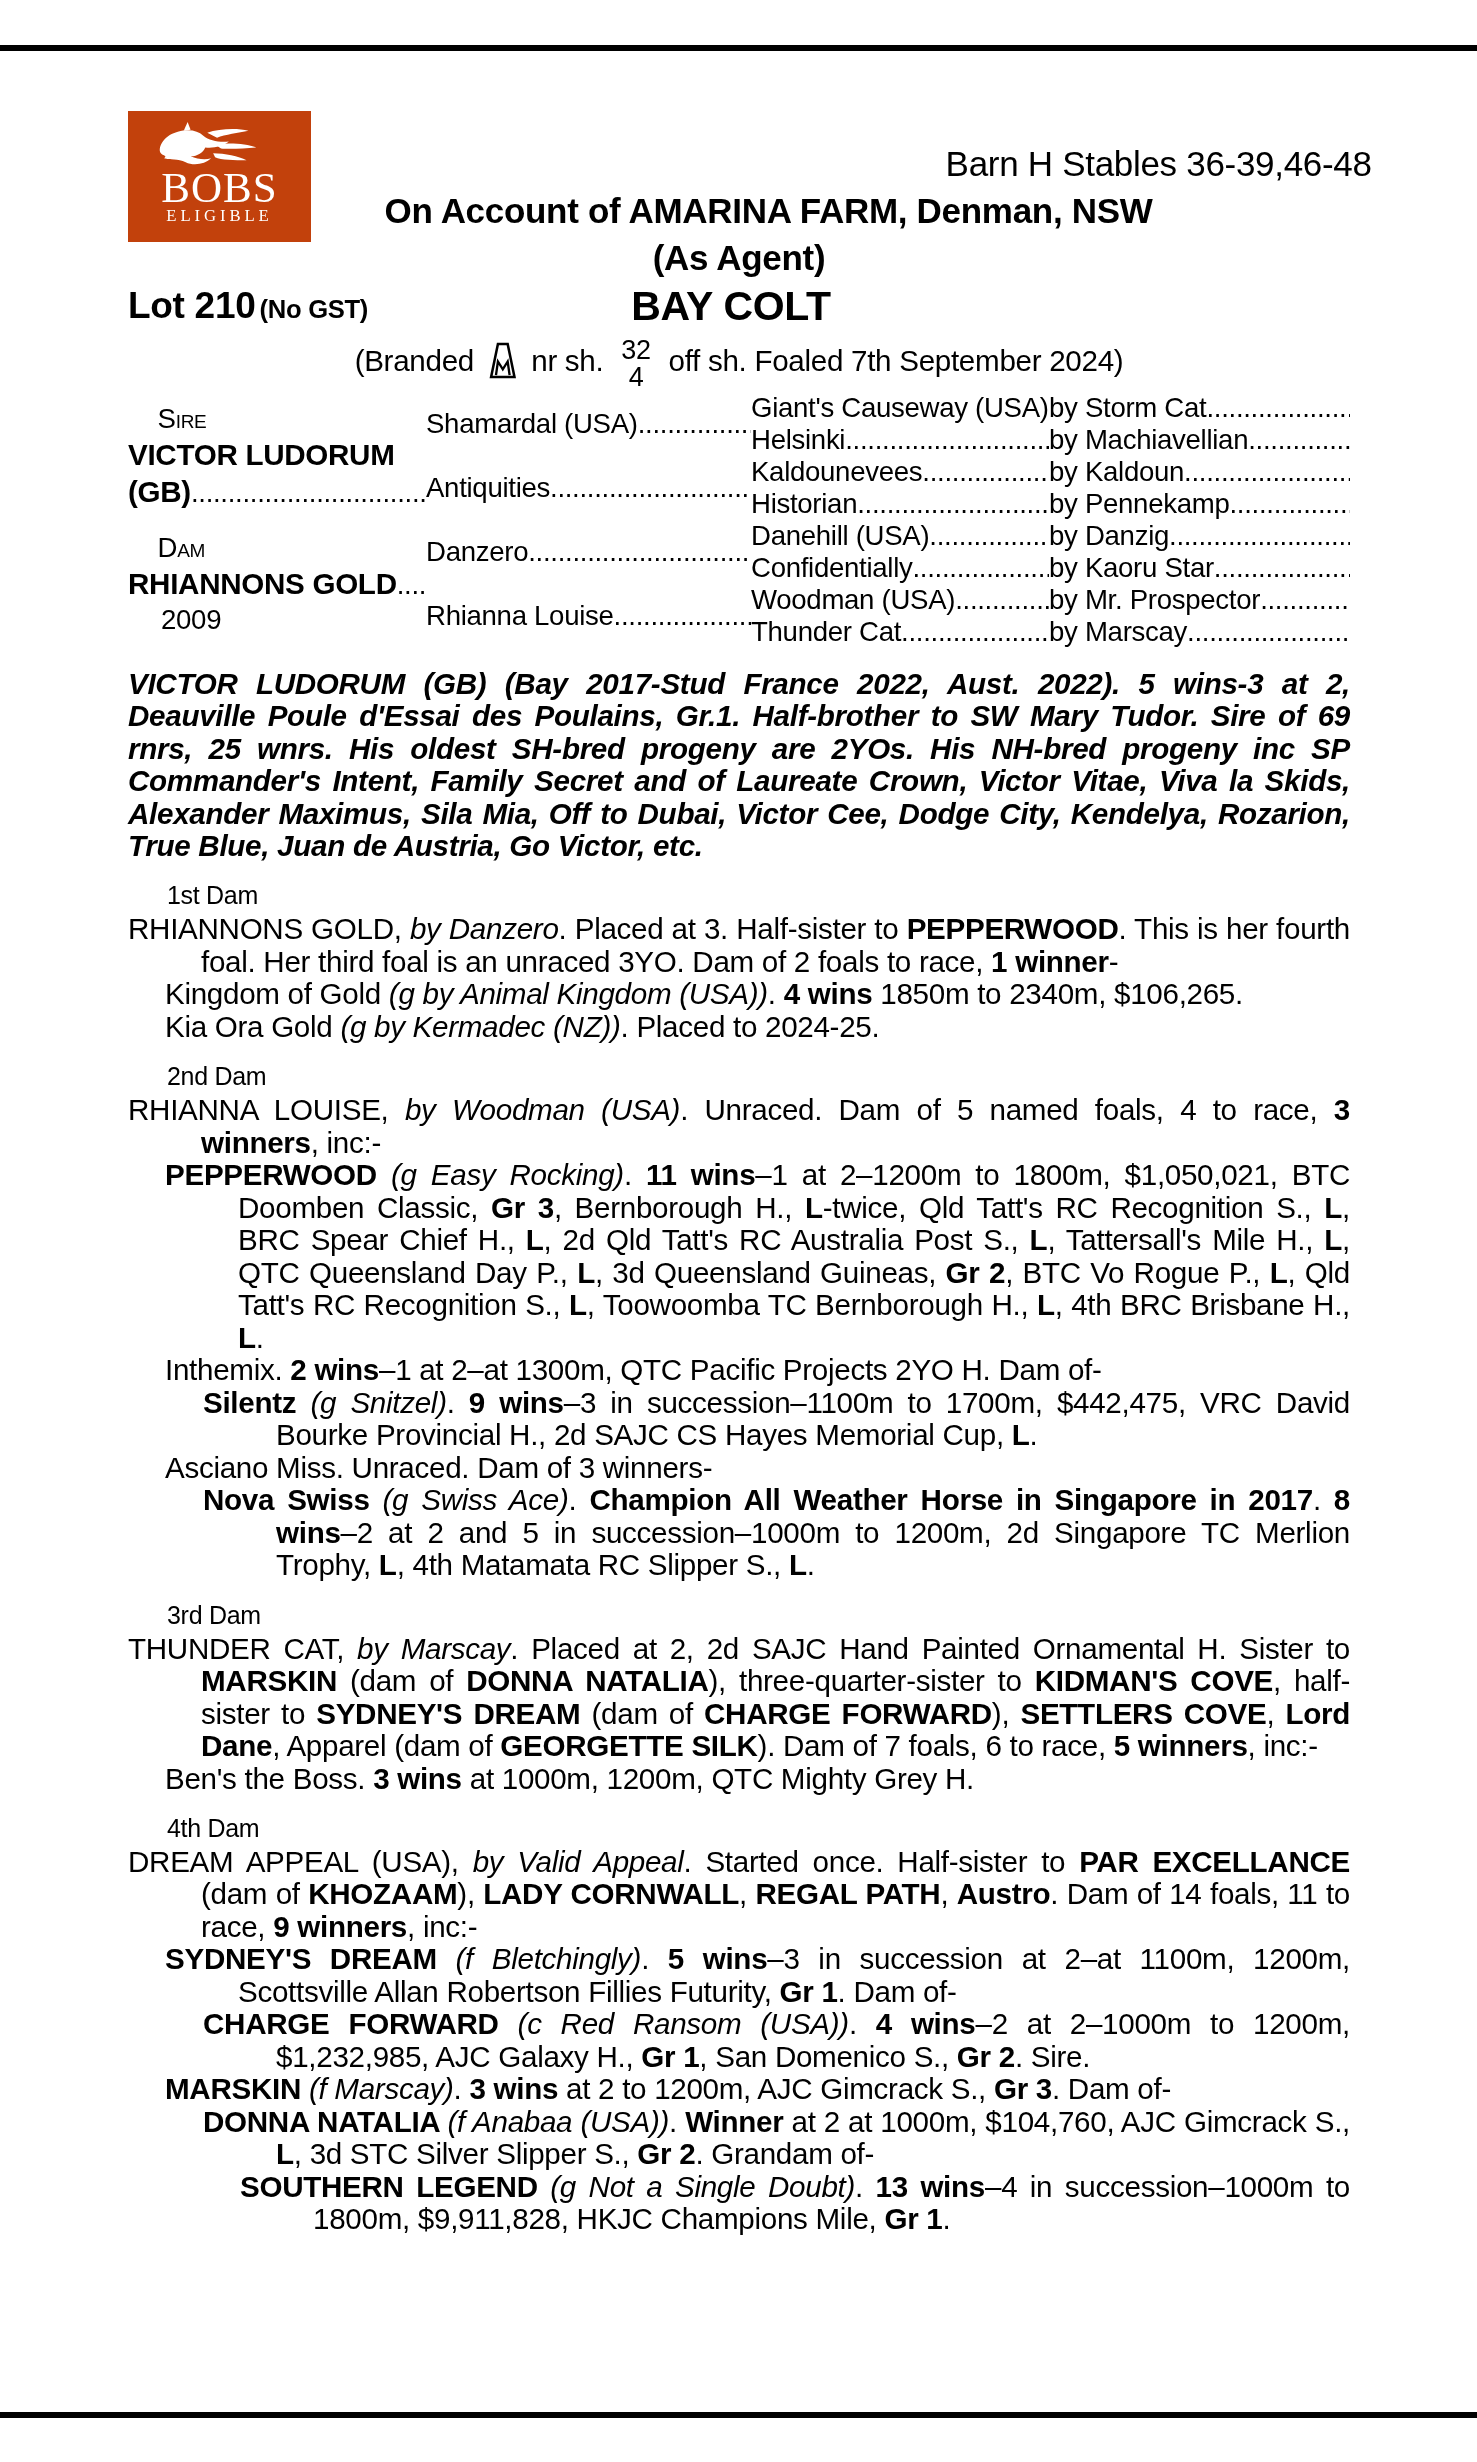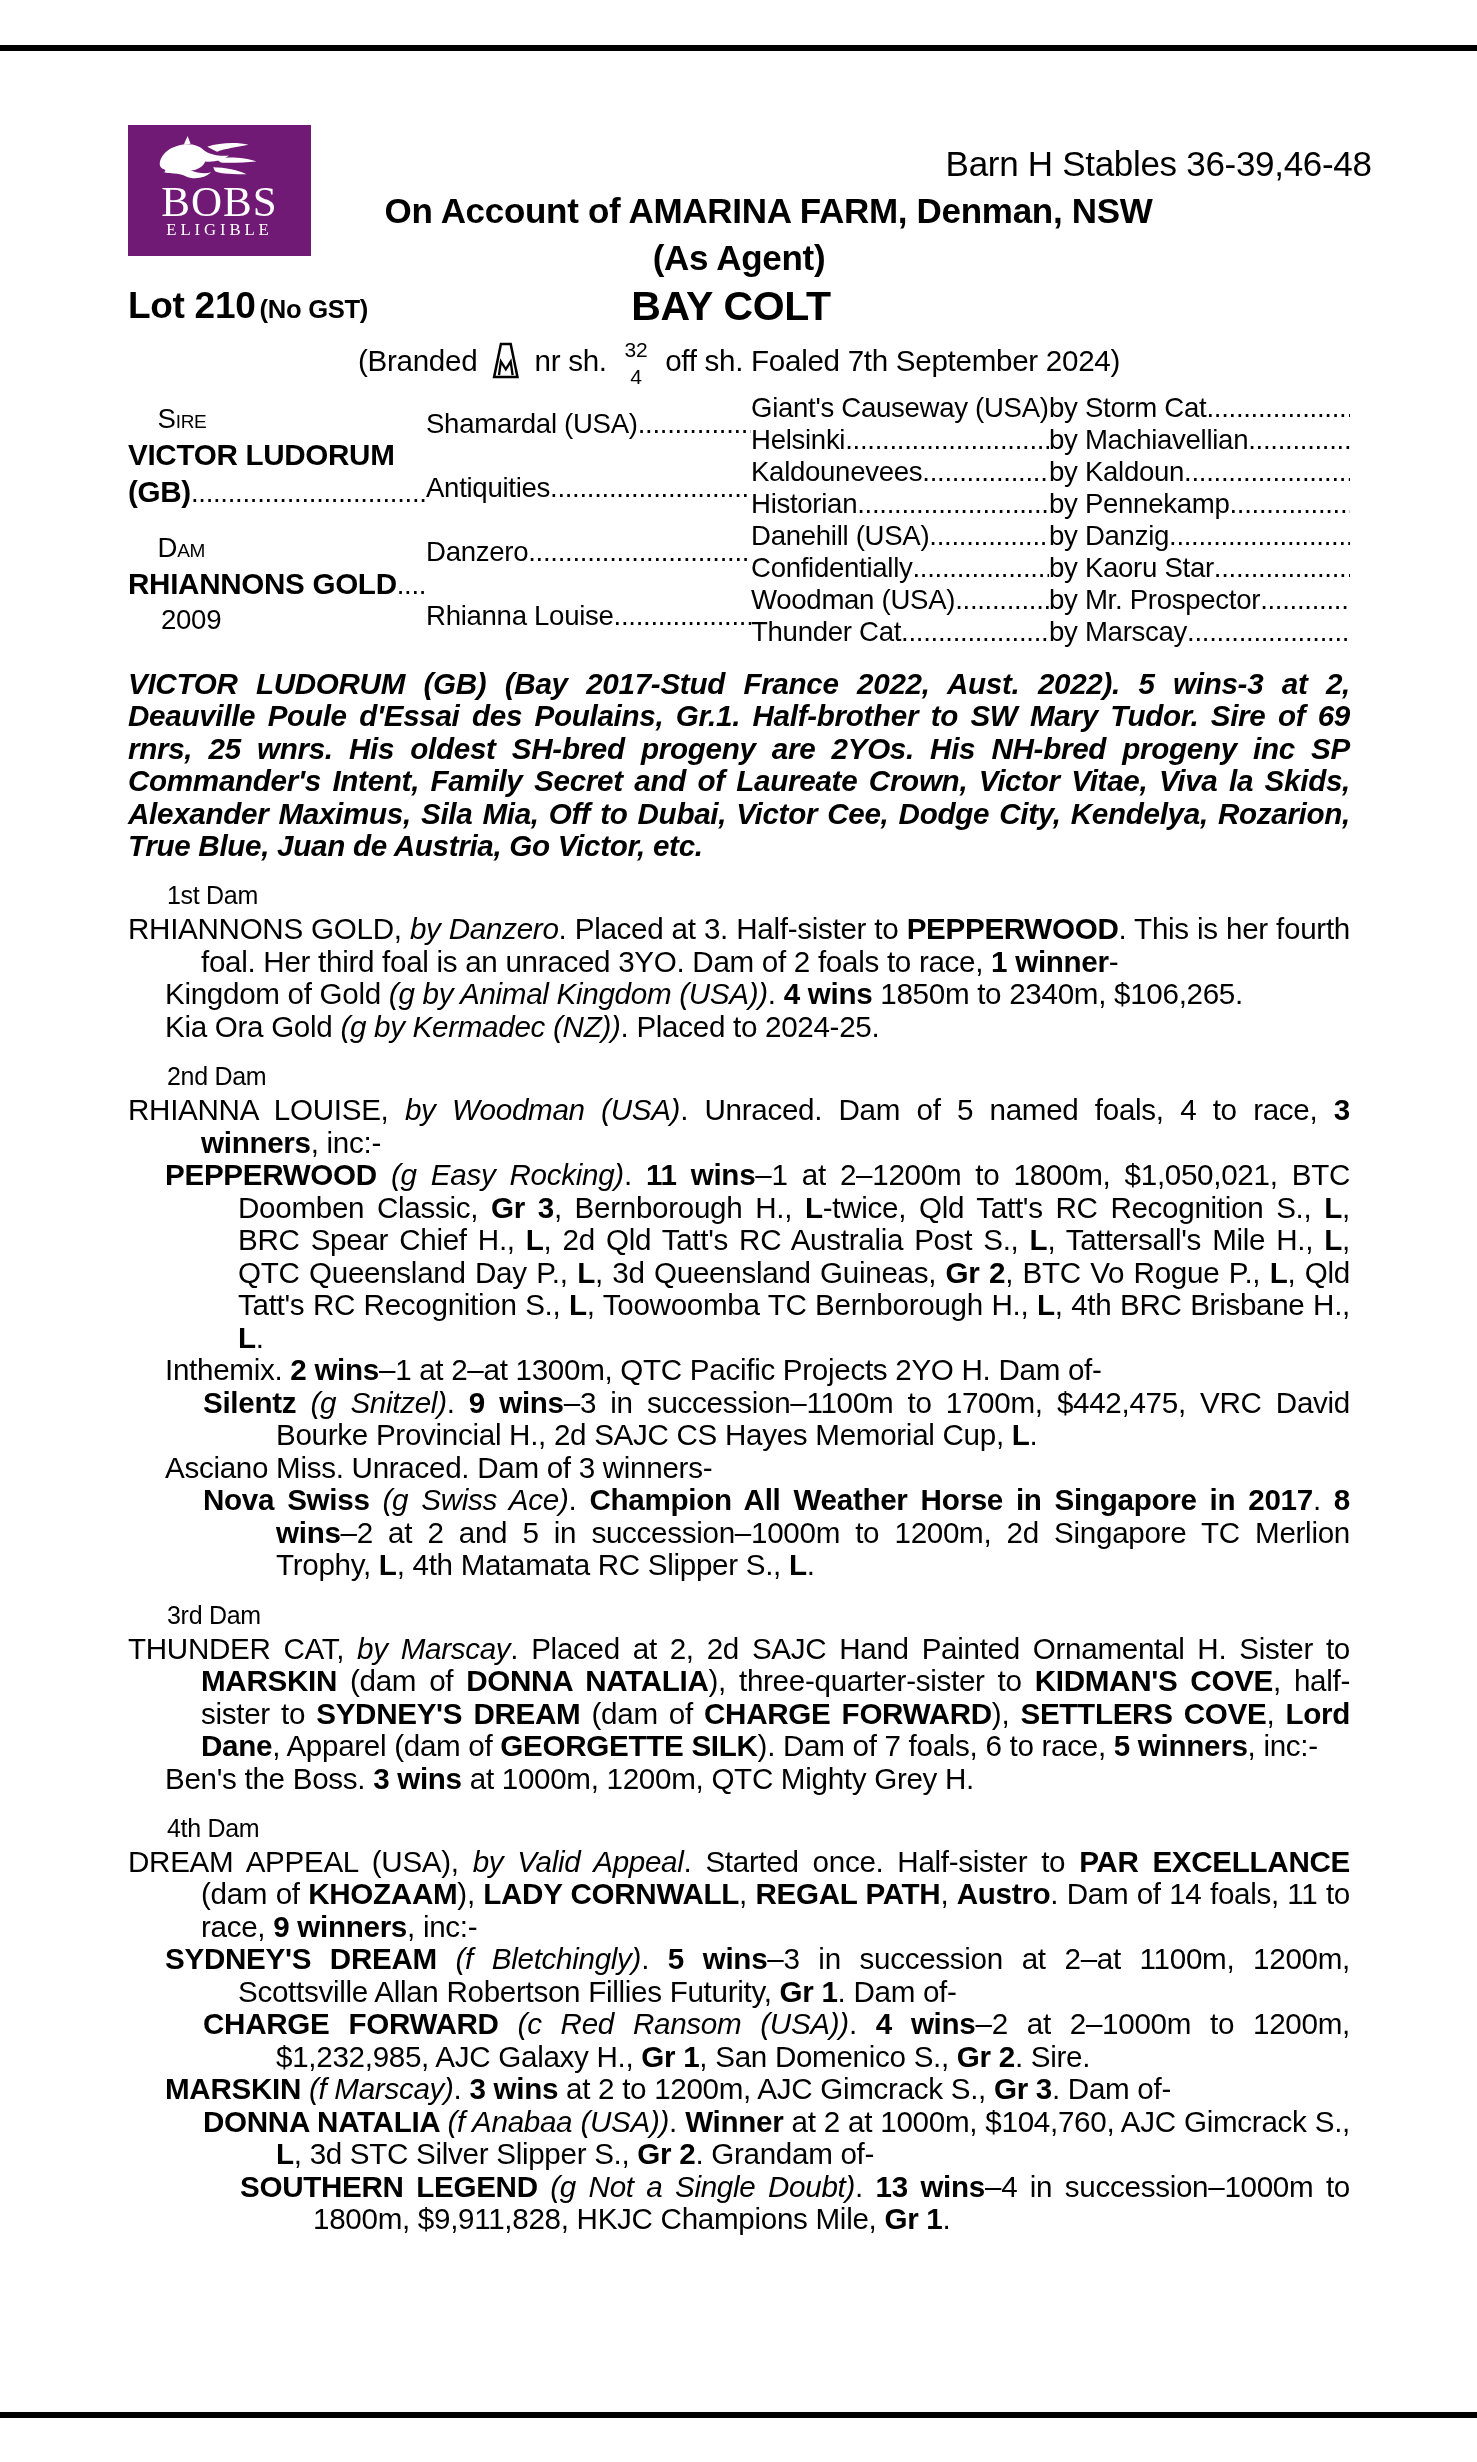--- a/index.html
+++ b/index.html
@@ -7,41 +7,41 @@
   .page{position:relative;width:1478px;height:2463px;background:#fff;overflow:hidden;
         letter-spacing:-0.3px;}
   .rule{position:absolute;left:0;right:0;height:5.9px;background:#000;}
   .rule-top{top:45px;}
   .rule-bottom{top:2412px;}
   .content{position:absolute;left:128px;right:128px;top:0;}
   .b{font-weight:bold;}
   .i{font-style:italic;margin-top:28px;}
 
   
-  .logo{position:absolute;left:0;top:111px;width:183px;height:131px;background:#701a75;
-        display:flex;flex-direction:column;align-items:center;justify-content:flex-start;margin-top:14px;}
+  .logo{position:absolute;left:0;top:111px;width:183px;height:131px;background:#c2410c;
+        display:flex;flex-direction:column;align-items:center;justify-content:flex-start;}
   .logo svg{margin-top:7.9px;}
   .logo-bobs{font-family:"Liberation Serif",serif;color:#fff;font-size:43px;line-height:39px;
              letter-spacing:1px;margin-top:-2px;}
   .logo-elig{font-family:"Liberation Serif",serif;color:#fff;font-size:16.7px;line-height:17.7px;
              letter-spacing:3.9px;}
   .hdr-barn{position:absolute;top:144px;left:0;right:-21.7px;text-align:right;
             font-size:35px;font-weight:normal;}
   .hdr-account{position:absolute;top:191px;left:59px;right:0;text-align:center;
                font-size:35px;font-weight:bold;}
   .hdr-agent{position:absolute;top:238px;left:0;right:0;text-align:center;
              font-size:35px;font-weight:bold;}
   .lot-line{position:absolute;top:285px;left:0;font-weight:bold;}
   .lot-num{font-size:37px;}
   .lot-gst{font-size:25.6px;}
   .colt-title{position:absolute;top:283px;left:0;right:16px;text-align:center;
               font-size:41px;font-weight:bold;}
   .branded{position:absolute;top:337px;left:0;right:0;text-align:center;font-size:29.6px;}
   .branded .frac{display:inline-block;vertical-align:middle;text-align:center;
-                 line-height:26.6px;font-size:21px;margin:0 9.9px;}
+                 line-height:26.6px;font-size:27px;margin:0 9.9px;}
   .brand-glyph{display:inline-block;vertical-align:-7.9px;margin:0 5.9px;}
 
   
   .ped{margin-top:392px;font-size:27.6px;}
   .ped-half{display:grid;grid-template-columns:298px 325px 298px 1fr;grid-auto-rows:32px;
             align-items:center;}
   .c1{grid-column:1;grid-row:1/5;display:flex;flex-direction:column;justify-content:center;
       row-gap:3px;}
   .c2{grid-column:2;}
   .c3{grid-column:3;}

